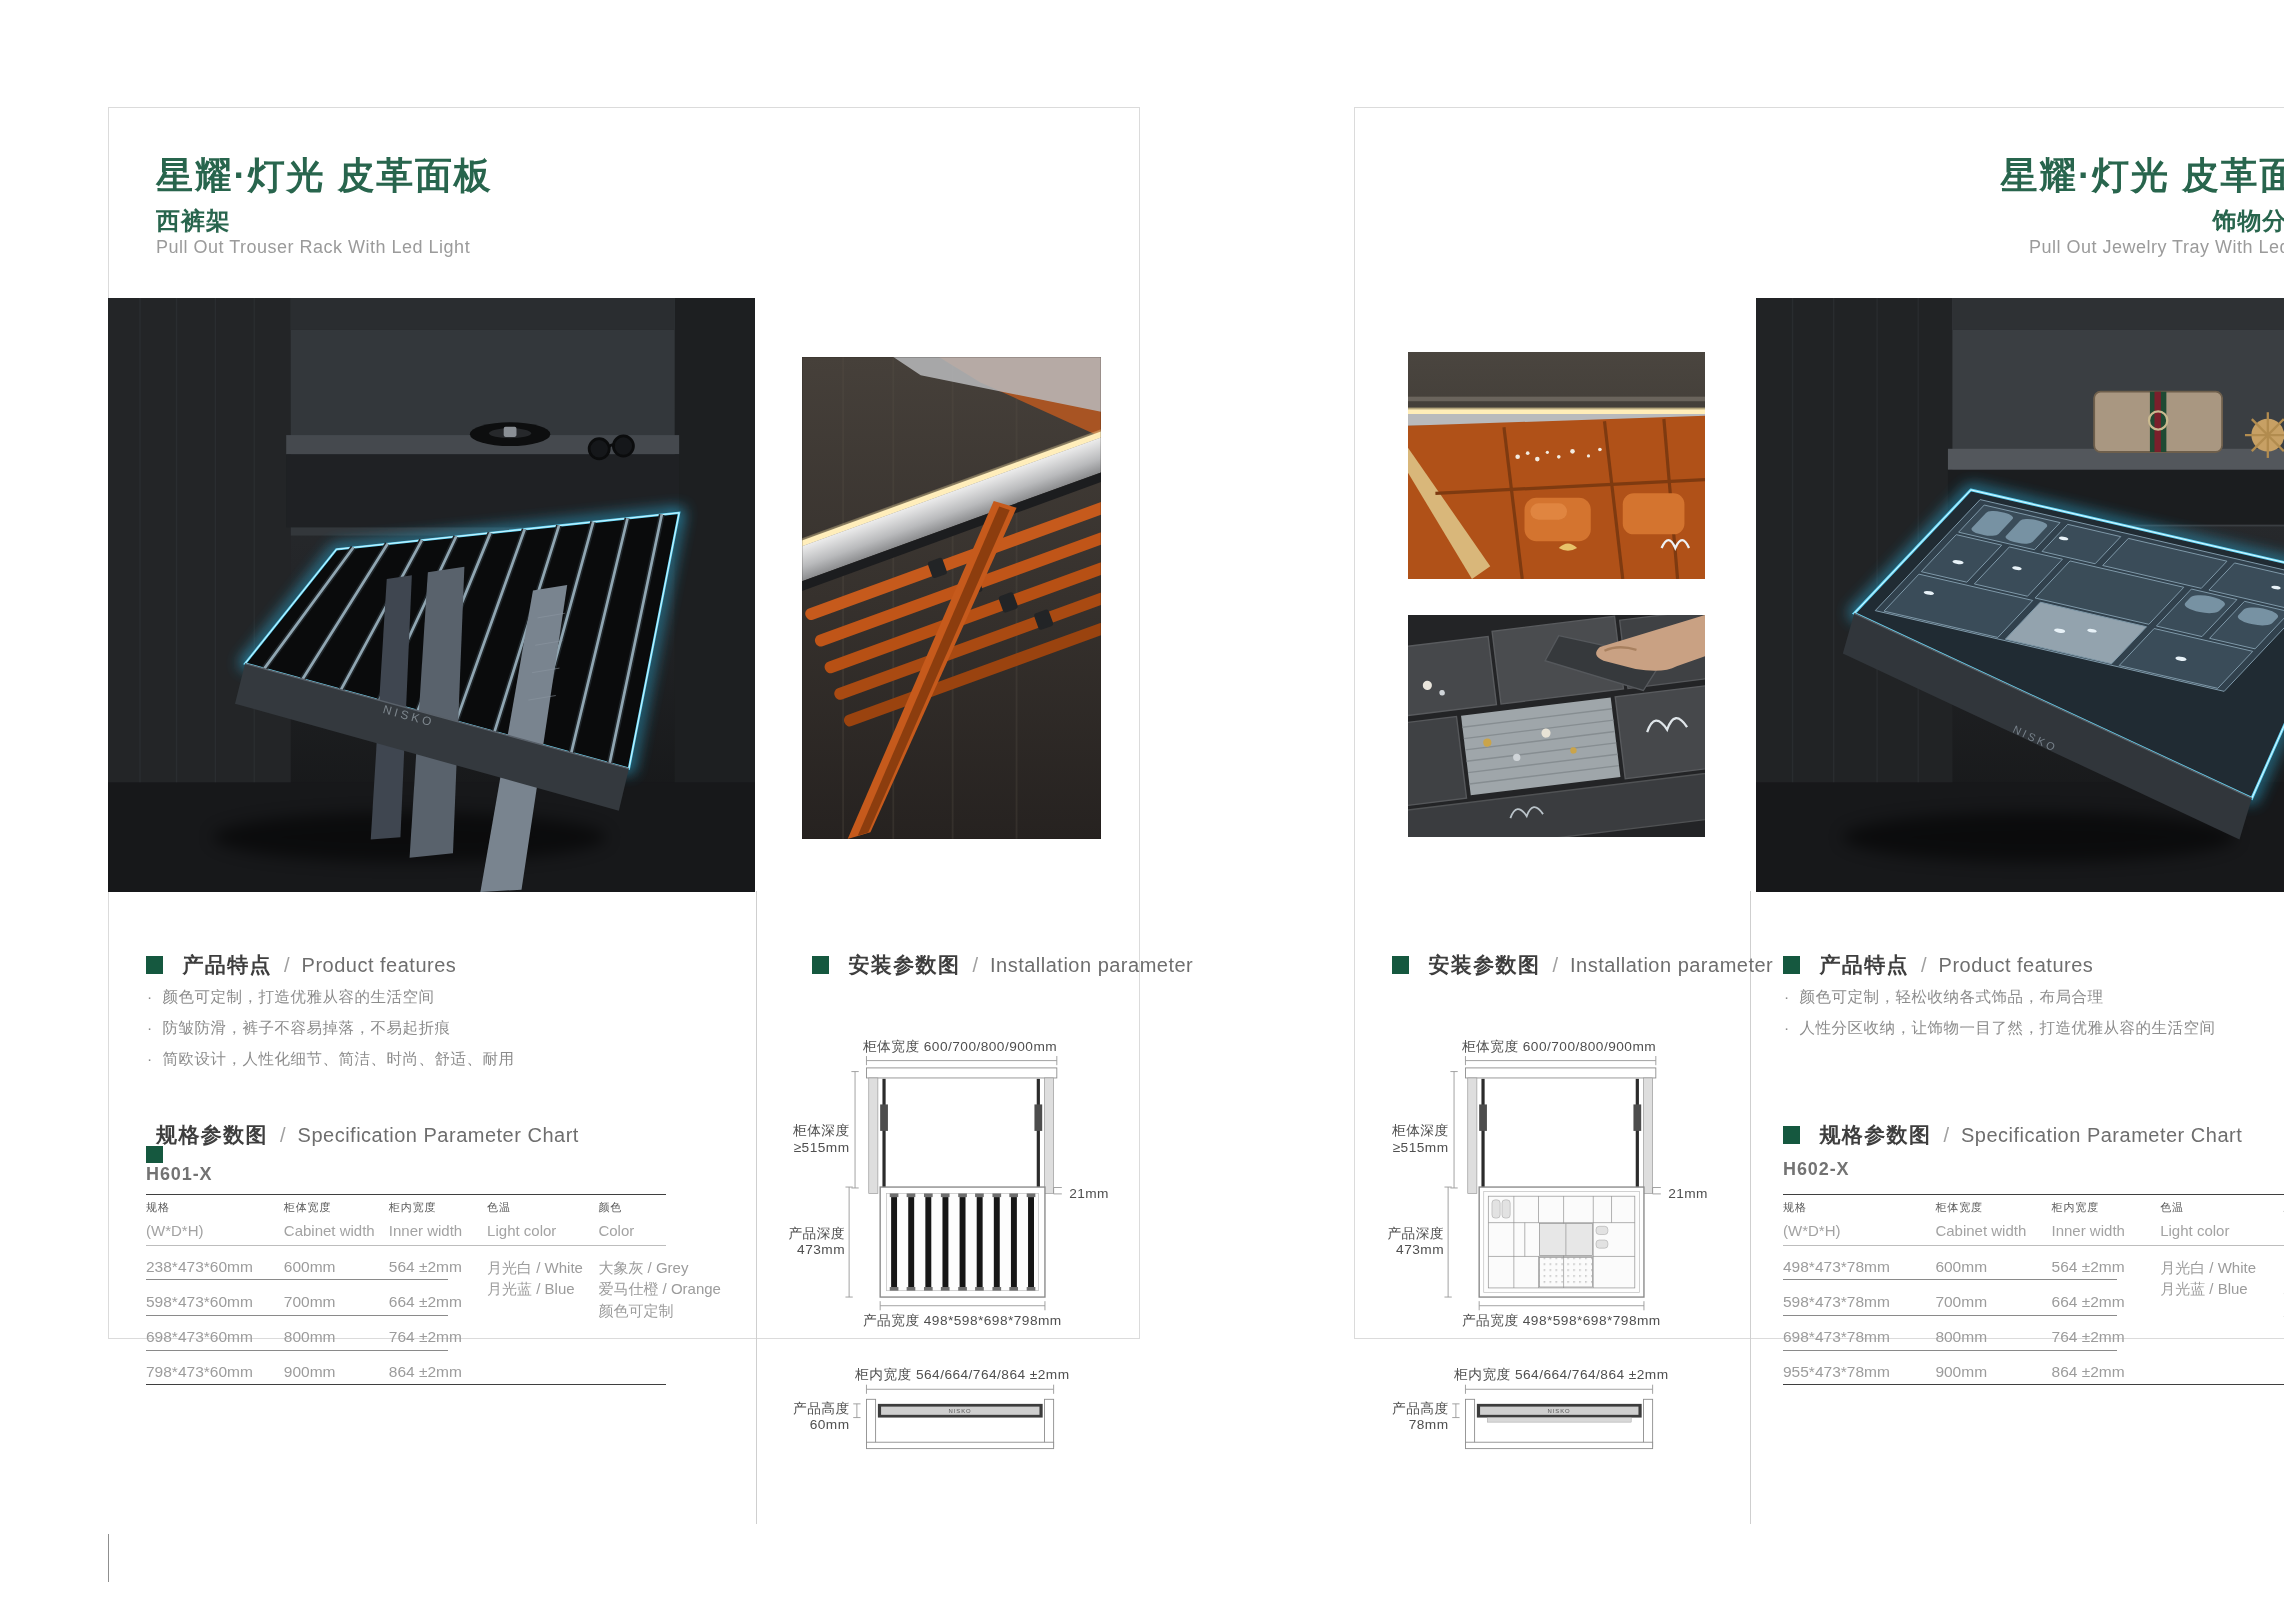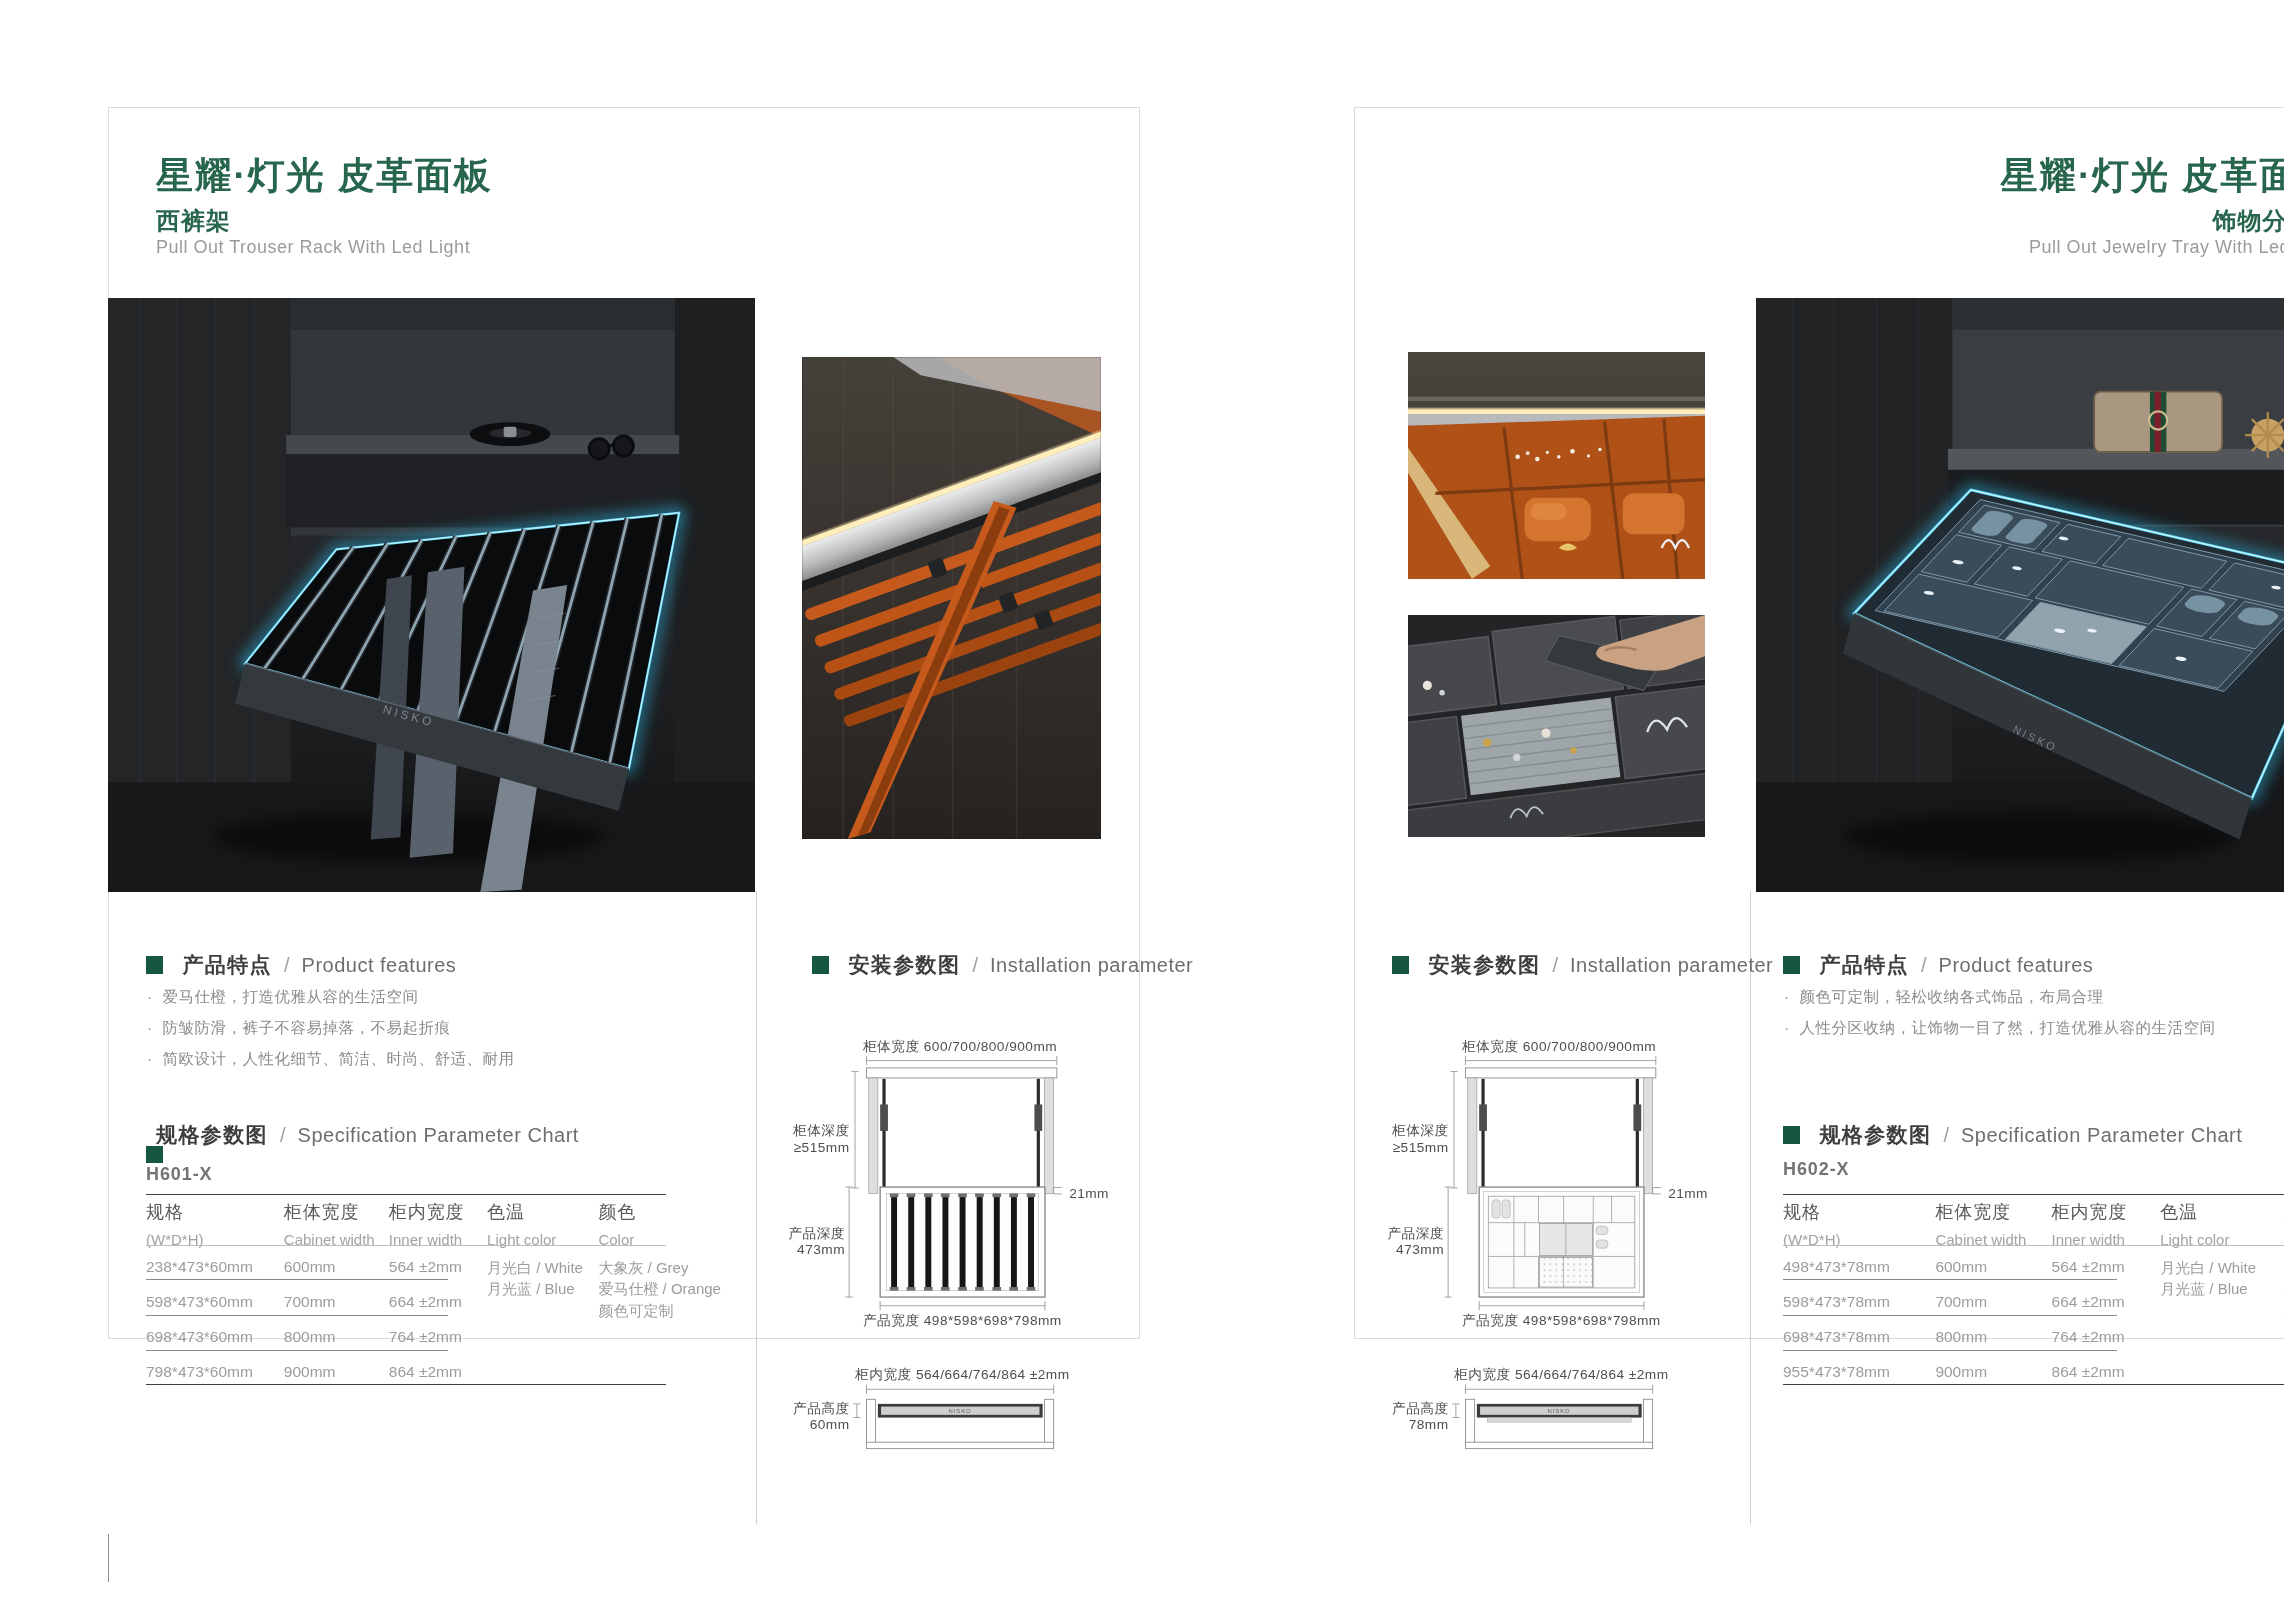--- a/index.html
+++ b/index.html
@@ -30,21 +30,21 @@
   .bullet .dot{display:inline-block;width:15.5px;color:#8c8c8c;}
 
   .model{font-size:18px;font-weight:600;color:#737373;letter-spacing:0.9px;}
 
   
   .spectable{position:absolute;}
   .rule-dark{position:absolute;left:0;width:100%;height:1.4px;background:#3f3f3f;}
   .rule-light{position:absolute;left:0;width:100%;height:0.5px;background:#bdbdbd;}
   .sep{position:absolute;left:0;width:58%;height:0.9px;background:#8a8a8a;}
   .thc{position:absolute;top:6.4px;}
-  .thcn{font-size:18px;color:#5a5a5a;letter-spacing:0.9px;}
+  .thcn{font-size:11px;color:#5a5a5a;letter-spacing:0.9px;}
   .then{font-size:15px;color:#a3a3a3;margin-top:6.4px;}
   .tc{position:absolute;font-size:15.5px;color:#9c9c9c;white-space:nowrap;}
   .c1{left:0;} .c2{left:26.5%;} .c3{left:46.7%;} .c4{left:65.6%;} .c5{left:87%;}
   .opt{position:absolute;font-size:15px;color:#9c9c9c;white-space:nowrap;}
 
   .vdivider{position:absolute;width:0.9px;background:#cfcfcf;}
 
   
   .folio{position:absolute;font-size:21px;color:#9b9b9b;letter-spacing:0.9px;}
   .fbar{position:absolute;width:1.4px;height:48px;background:#8f8f8f;}
@@ -184,21 +184,21 @@
     </svg>
 
     <div class="vdivider" style="left:647px;top:783px;height:633px"></div>
 
     <div class="abs sechead" style="left:37px;top:843px">
       <span class="sq"></span>
       <span class="h-cn">产品特点</span>
       <span class="h-sl">/</span>
       <span class="h-en">Product features</span>
     </div>
-    <div class="abs bullet" style="left:38px;top:879px"><span class="dot">·</span><span>爱马仕橙，打造优雅从容的生活空间</span></div>
+    <div class="abs bullet" style="left:38px;top:879px"><span class="dot">·</span><span>颜色可定制，打造优雅从容的生活空间</span></div>
     <div class="abs bullet" style="left:38px;top:910px"><span class="dot">·</span><span>防皱防滑，裤子不容易掉落，不易起折痕</span></div>
     <div class="abs bullet" style="left:38px;top:941px"><span class="dot">·</span><span>简欧设计，人性化细节、简洁、时尚、舒适、耐用</span></div>
 
     <div class="abs sechead" style="left:47px;top:1013px">
       <span class="h-cn nosq">规格参数图</span>
       <span class="h-sl">/</span>
       <span class="h-en">Specification Parameter Chart</span>
     </div>
     <span class="abs sq" style="left:37px;top:1038px"></span>
     <div class="abs model" style="left:37px;top:1056px">H601-X</div>

